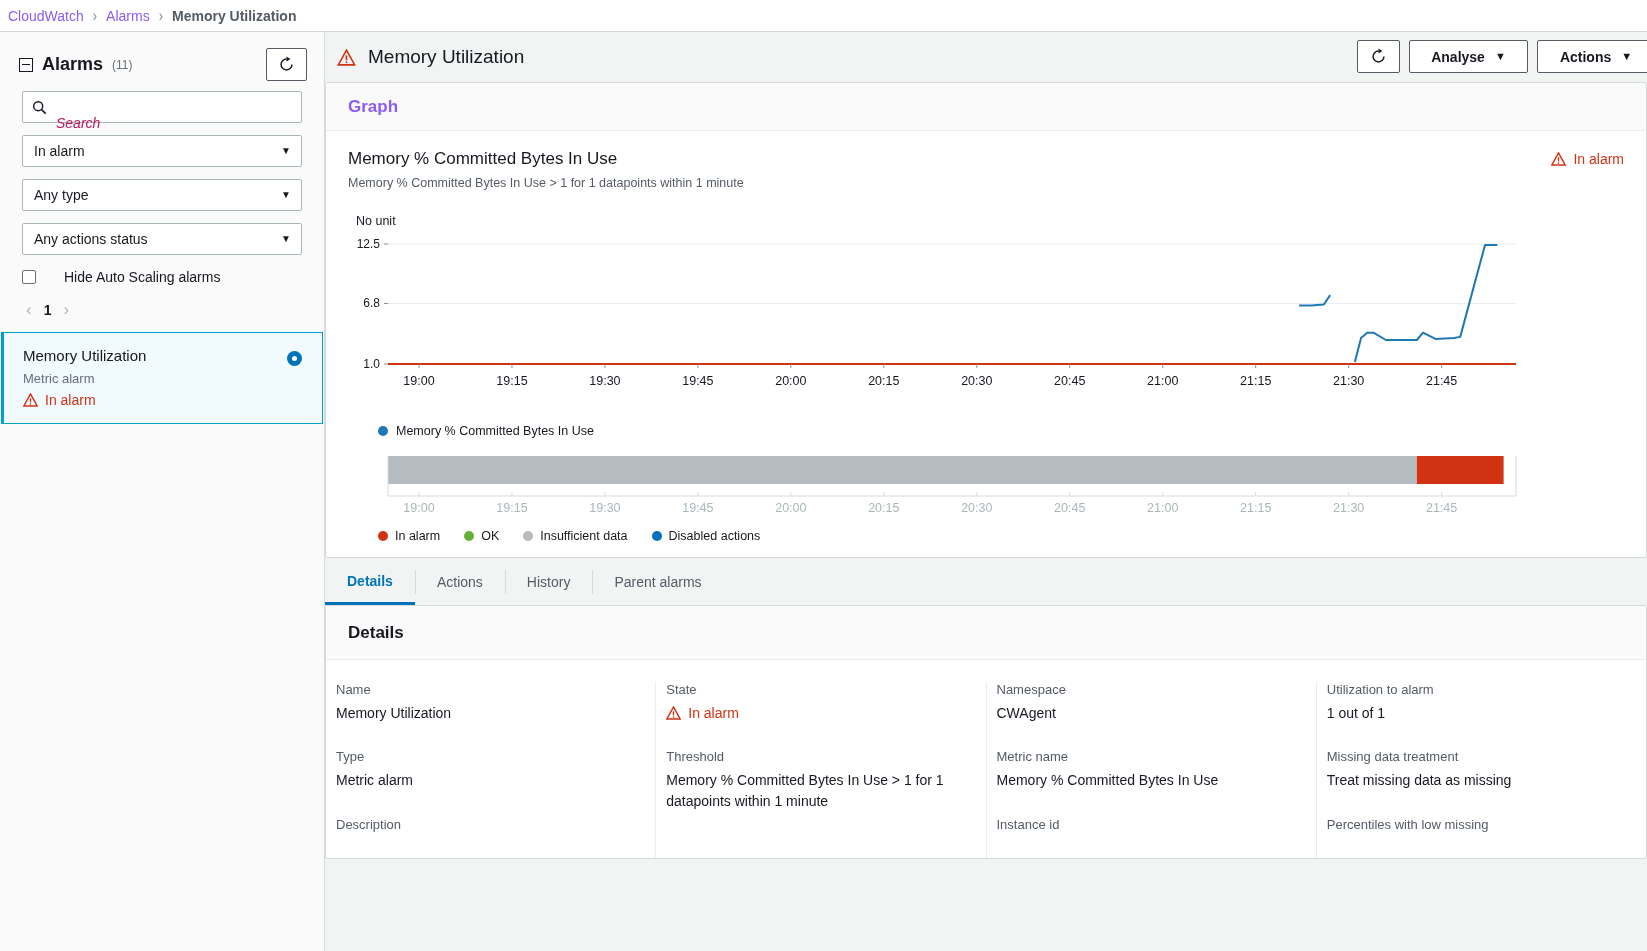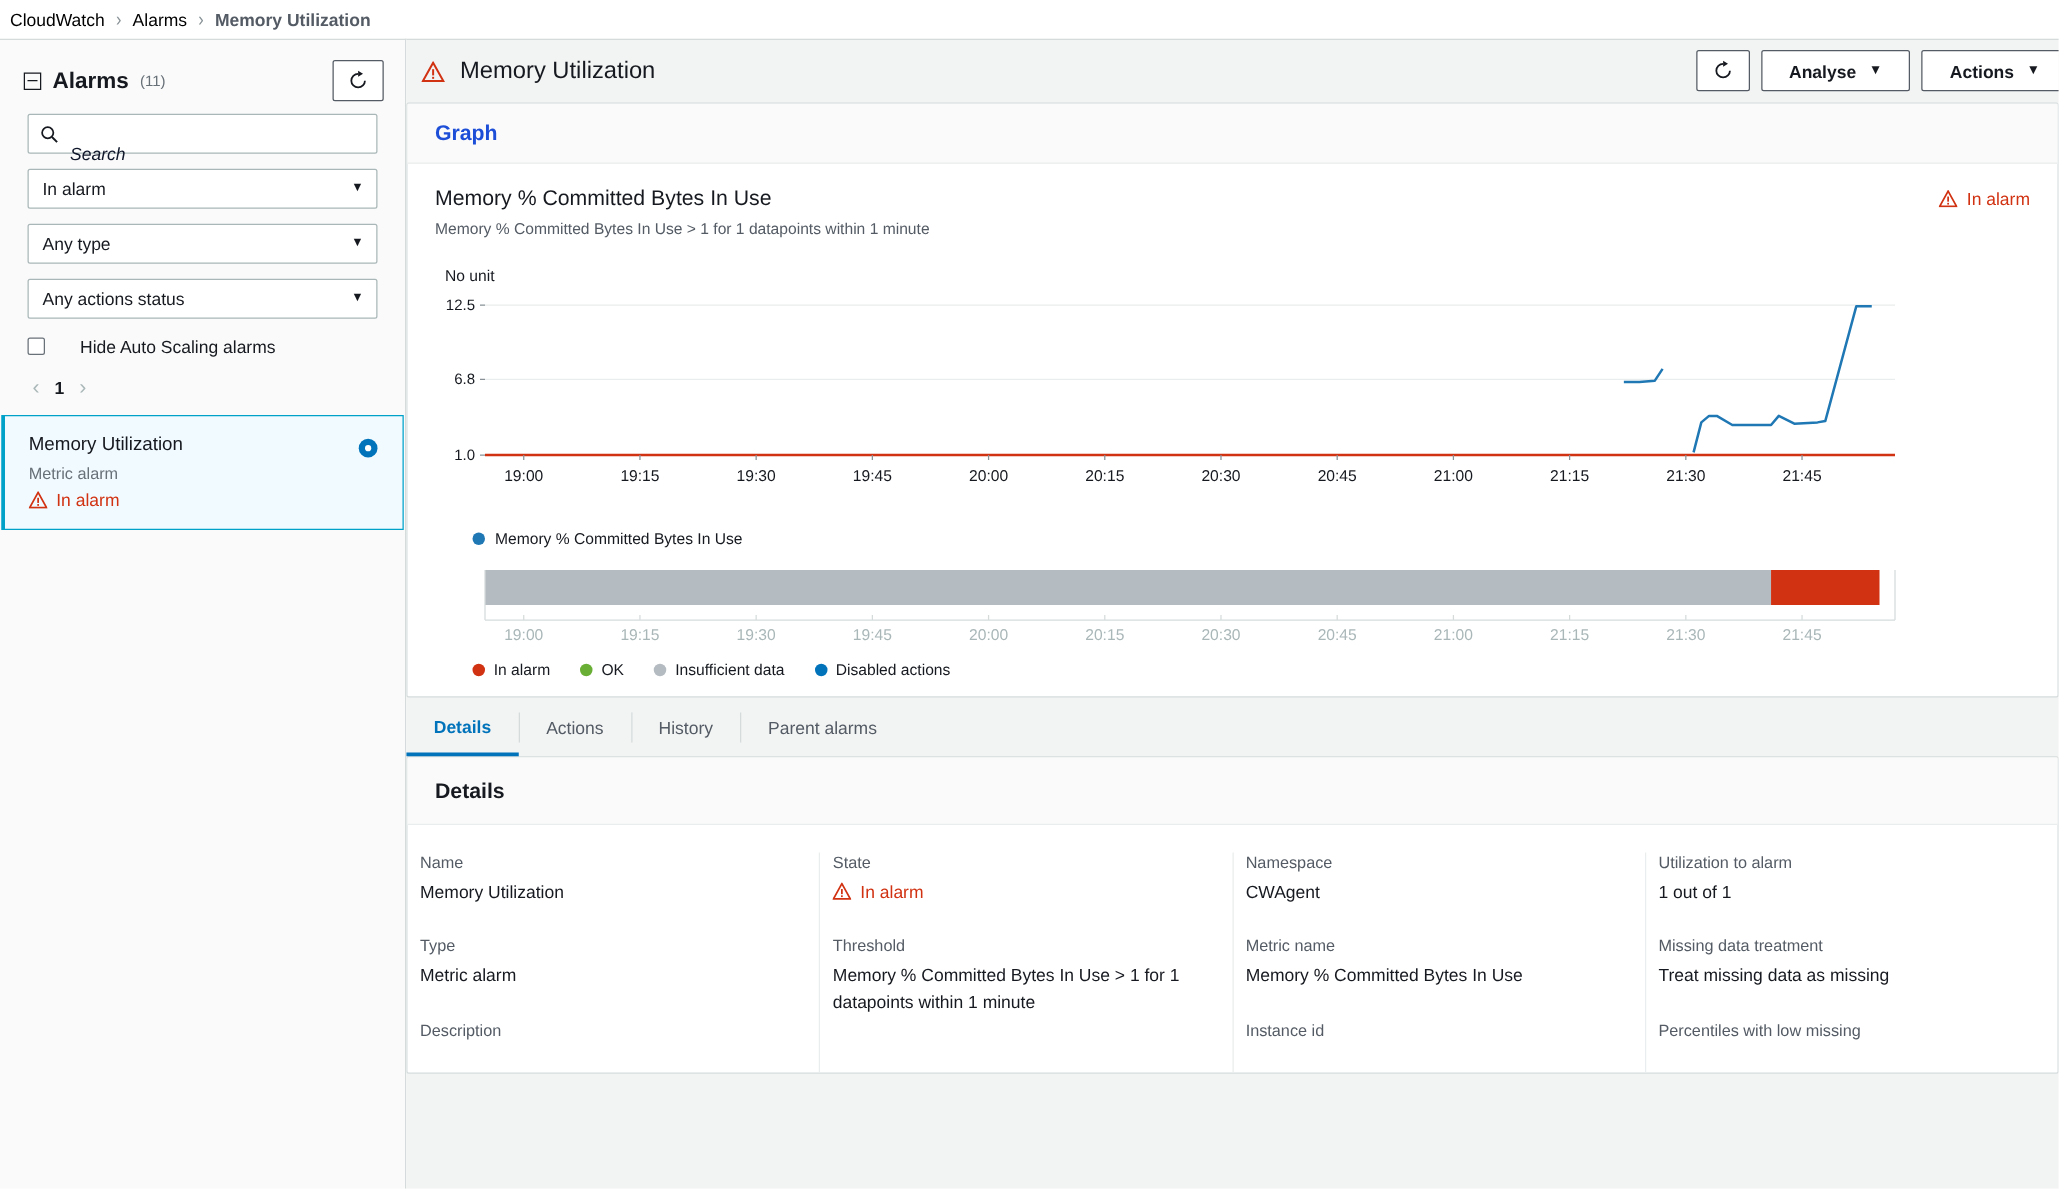--- a/index.html
+++ b/index.html
@@ -16,21 +16,21 @@
 
   
   .breadcrumb {
     height: 31px;
     display: flex;
     align-items: center;
     padding-left: 8px;
     font-size: 14px;
     background: #fff;
   }
-  .bc-link { color: #000000; cursor: pointer; }
+  .bc-link { color: #8b5cf6; cursor: pointer; }
   .bc-current { color: #545b64; font-weight: bold; }
   .bc-sep {
     color: #879196;
     margin: 0 9px;
     font-size: 13px;
     display: inline-block;
     transform: scaleY(1.25);
   }
 
   
@@ -80,21 +80,21 @@
     border: 1px solid #aab7b8;
     border-radius: 2px;
     background: #fff;
     display: flex; align-items: center;
     padding: 0 9px;
     margin-bottom: 12px;
   }
   .search-box svg { flex: 0 0 auto; }
   .search-ph {
     margin-left: 9px;
-    color: #0f172a;
+    color: #be185d;
     font-style: italic;
     font-size: 14px;
     margin-top: 32px;
   }
   .select {
     height: 32px;
     border: 1px solid #aab7b8;
     border-radius: 2px;
     background: #fff;
     display: flex; align-items: center; justify-content: space-between;
@@ -191,21 +191,21 @@
   .card {
     background: #fff;
     border: 1px solid #d5dbdb;
     border-radius: 2px;
     margin: 0 0 0 0;
   }
   .graph-card { margin-left: 0; width: 100%; }
   .card-head {
     padding: 14px 22px 13px 22px;
     border-bottom: 1px solid #eaeded;
-    font-size: 17px; font-weight: bold; color: #1d4ed8;
+    font-size: 17px; font-weight: bold; color: #8b5cf6;
     background: #fafafa;
   }
   .graph-body { padding: 18px 22px 14px 22px; position: relative; }
   .g-title { font-size: 17px; color: #16191f; }
   .g-sub { font-size: 12.5px; color: #545b64; margin-top: 7px; }
   .g-state {
     position: absolute; right: 22px; top: 20px;
     color: #d13212; font-size: 14px;
     display: flex; align-items: center; gap: 7px;
   }

